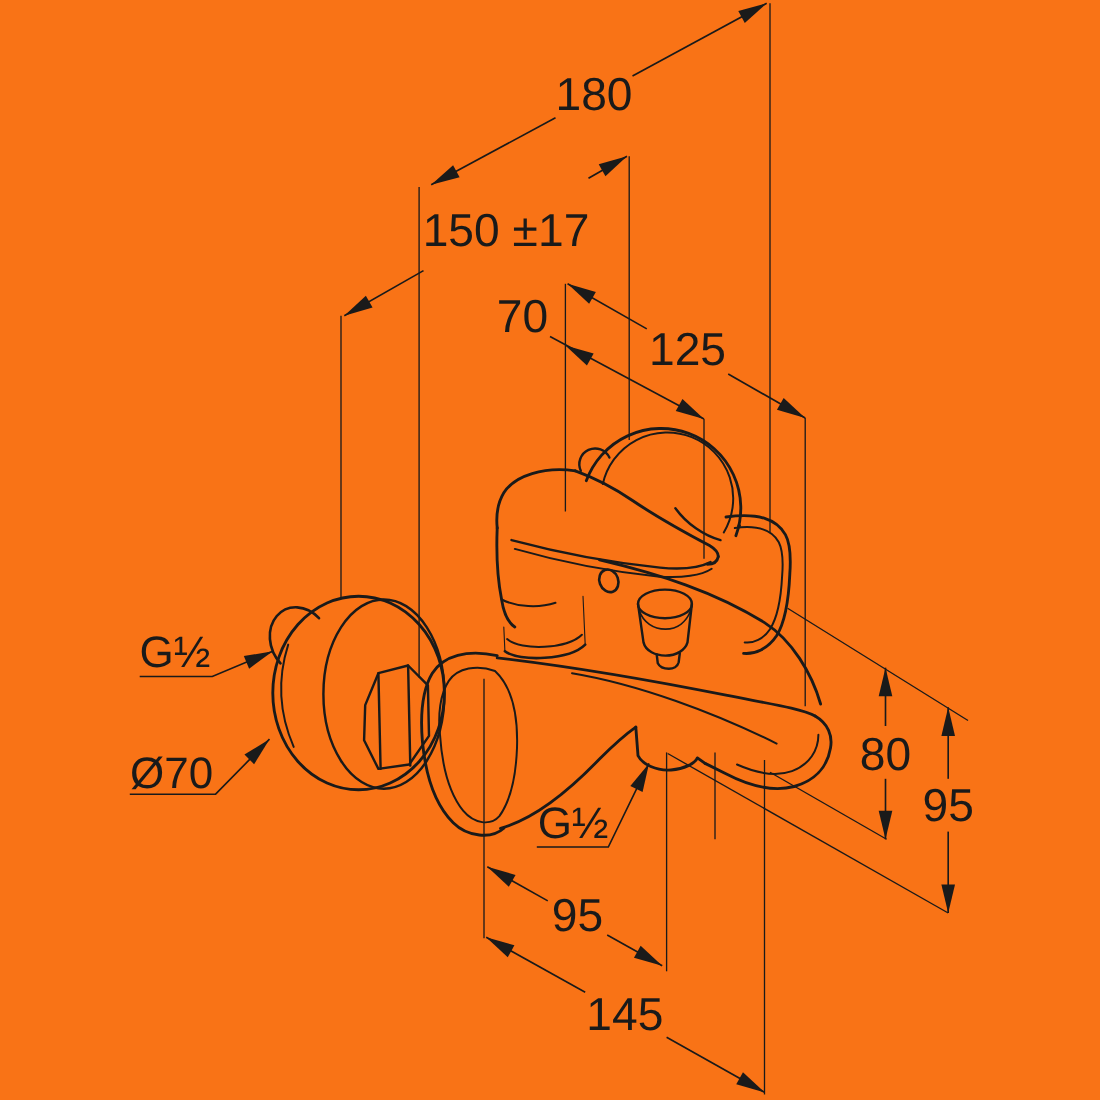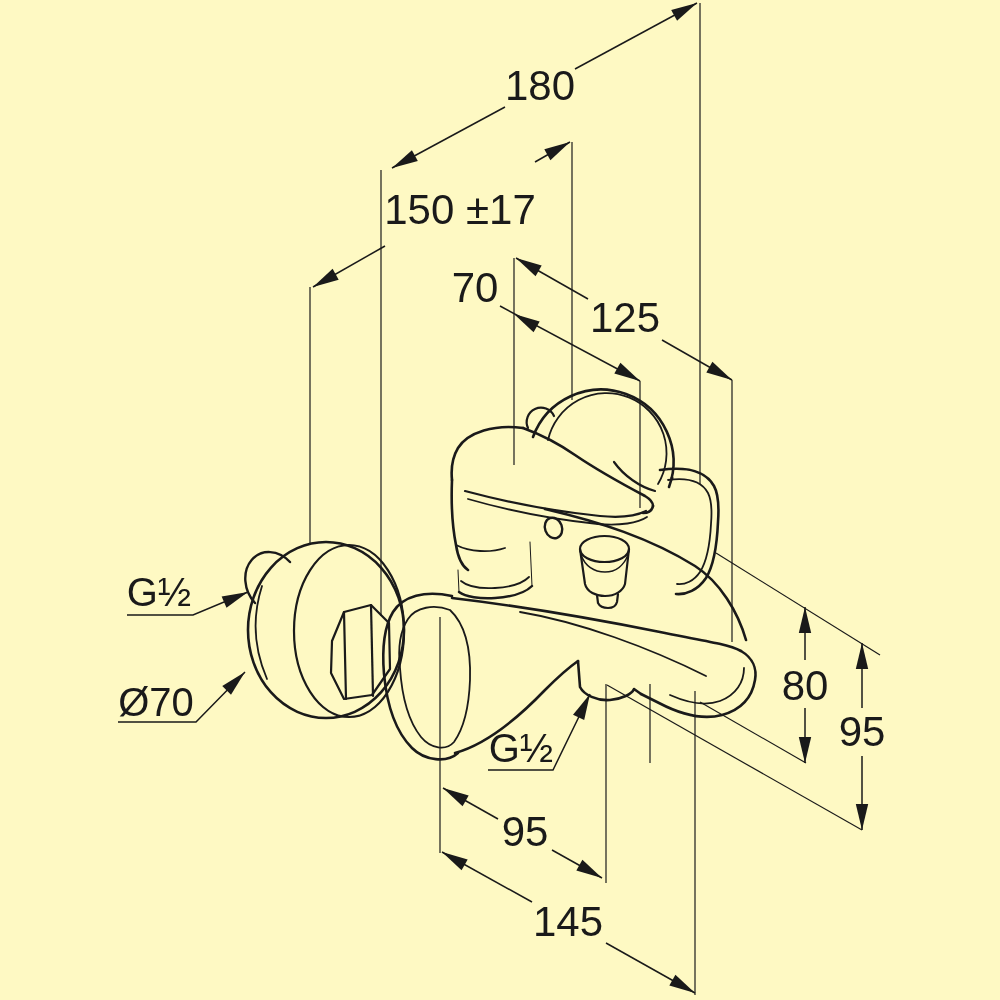--- a/index.html
+++ b/index.html
@@ -1,16 +1,16 @@
 <!DOCTYPE html>
 <html><head>
 <meta charset="utf-8">
 <style>
   html,body{margin:0;padding:0;background:#ffffff;}
-  .stage{position:relative;width:1000px;height:1000px;background:#fef9c3;overflow:hidden;
+  .stage{position:relative;width:1000px;height:1000px;background:#f97316;overflow:hidden;
          font-family:"Liberation Sans","DejaVu Sans",sans-serif;}
   svg{display:block}
   .dim-label{font-family:"Liberation Sans","DejaVu Sans",sans-serif;
              font-size:42px;fill:#1a1a1a;}
   .dim-label.small{font-size:40px;}
 </style>
 </head>
 <body>
 
 <div class="stage">

